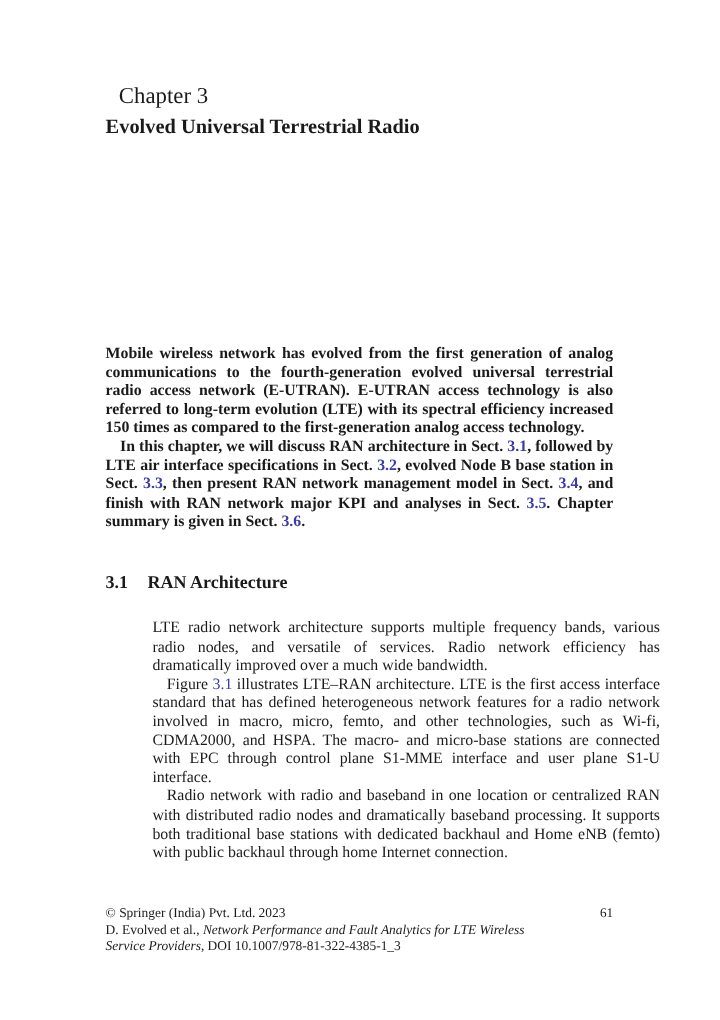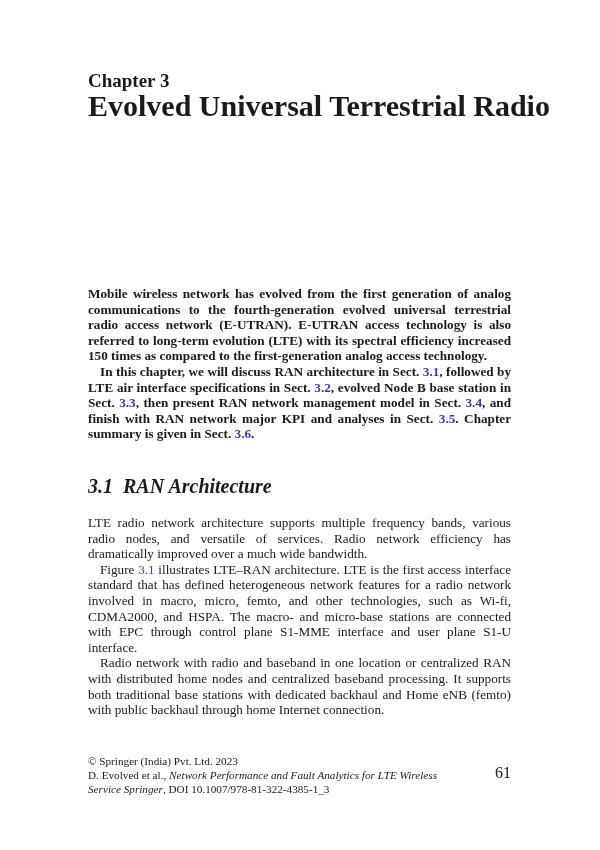--- a/index.html
+++ b/index.html
@@ -1,29 +1,29 @@
 <!DOCTYPE html>
 <html><head>
 <meta charset="utf-8">
 <style>
   html, body { margin: 0; padding: 0; background: #ffffff; }
   body { width: 600px; height: 850px; position: relative; overflow: hidden;
          font-family: "Liberation Serif", "DejaVu Serif", serif; color: #1a1a1a; }
   .page { position: absolute; left: 88px; top: 0; width: 423px; }
-  .chap-label { position: absolute; top: 71px; left: 0; font-size: 19px; font-weight: bold; line-height: 20px; white-space: nowrap; }
-  .chap-title { position: absolute; top: 93px; left: 0; font-size: 30px; font-weight: bold; line-height: 25px; white-space: nowrap; }
+  .chap-label { position: absolute; top: 71px; left: 11px; font-size: 19px; font-weight: normal; line-height: 20px; white-space: nowrap; }
+  .chap-title { position: absolute; top: 93px; left: 0; font-size: 17px; font-weight: bold; line-height: 25px; white-space: nowrap; }
   .body-text { position: absolute; left: 0; width: 423px; font-size: 13.2px; line-height: 15.6px; text-align: justify; }
   .body-text p { margin: 0; text-align: justify; hyphens: manual; }
   .body-text p.indent { text-indent: 12px; }
   .link { color: #3a3aa8; }
-  .sec-head { position: absolute; top: 478px; left: 0; font-size: 20px; font-weight: bold; white-space: nowrap; line-height: 17px; font-style: italic; }
+  .sec-head { position: absolute; top: 478px; left: 0; font-size: 15px; font-weight: bold; white-space: nowrap; line-height: 17px; }
   .sec-num { display: inline-block; width: 35px; }
   .footer { position: absolute; top: 754px; left: 0; width: 423px; font-size: 11.2px; line-height: 14.2px; }
   .footer .row { white-space: nowrap; }
-  .page-num { position: absolute; right: 0; top: 12px; font-size: 16px; }
+  .page-num { position: absolute; right: 0; top: 0; font-size: 11px; }
   em { font-style: italic; }
 </style>
 </head>
 <body>
 
 <div class="page">
 
   <div class="chap-label">Chapter 3</div>
   <div class="chap-title">
     <div>Evolved Universal Terrestrial Radio</div>
@@ -31,26 +31,26 @@
 
   <div class="body-text" style="top:286px;font-weight:bold;">
     <p>Mobile wireless network has evolved from the first generation of analog communications to the fourth-generation evolved universal terrestrial radio access network (E-UTRAN). E-UTRAN access technology is also referred to long-term evolution (LTE) with its spectral efficiency increased 150 times as compared to the first-generation analog access technology.</p>
     <p class="indent"><span>In this chapter, we will discuss RAN architecture in Sect. </span><span class="link">3.1</span><span>, followed by LTE air interface specifications in Sect. </span><span class="link">3.2</span><span>, evolved Node B base station in Sect. </span><span class="link">3.3</span><span>, then present RAN network management model in Sect. </span><span class="link">3.4</span><span>, and finish with RAN network major KPI and analyses in Sect. </span><span class="link">3.5</span><span>. Chapter summary is given in Sect. </span><span class="link">3.6</span><span>.</span></p>
   </div>
 
   <div class="sec-head">
     <span class="sec-num">3.1</span><span>RAN Architecture</span>
   </div>
 
-  <div class="body-text" style="top:515px;">
+  <div class="body-text" style="top:515px;margin-left:39px;">
     <p>LTE radio network architecture supports multiple frequency bands, various radio nodes, and versatile of services. Radio network efficiency has dramatically improved over a much wide bandwidth.</p>
     <p class="indent"><span>Figure </span><span class="link">3.1</span><span> illustrates LTE–RAN architecture. LTE is the first access interface standard that has defined heterogeneous network features for a radio network involved in macro, micro, femto, and other technologies, such as Wi-fi, CDMA2000, and HSPA. The macro- and micro-base stations are connected with EPC through control plane S1-MME interface and user plane S1-U interface.</span></p>
-    <p class="indent">Radio network with radio and baseband in one location or centralized RAN with distributed home nodes and centralized baseband processing. It supports both traditional base stations with dedicated backhaul and Home eNB (femto) with public backhaul through home Internet connection.</p>
+    <p class="indent">Radio network with radio and baseband in one location or centralized RAN with distributed radio nodes and dramatically baseband processing. It supports both traditional base stations with dedicated backhaul and Home eNB (femto) with public backhaul through home Internet connection.</p>
   </div>
 
   <div class="footer">
     <div class="row">© Springer (India) Pvt. Ltd. 2023</div>
     <div class="page-num">61</div>
     <div class="row"><span>D. Evolved et al., </span><em>Network Performance and Fault Analytics for LTE Wireless</em></div>
-    <div class="row"><em>Service Springer</em><span>, DOI 10.1007/978-81-322-4385-1_3</span></div>
+    <div class="row"><em>Service Providers</em><span>, DOI 10.1007/978-81-322-4385-1_3</span></div>
   </div>
 
 </div>
 
 </body></html>

